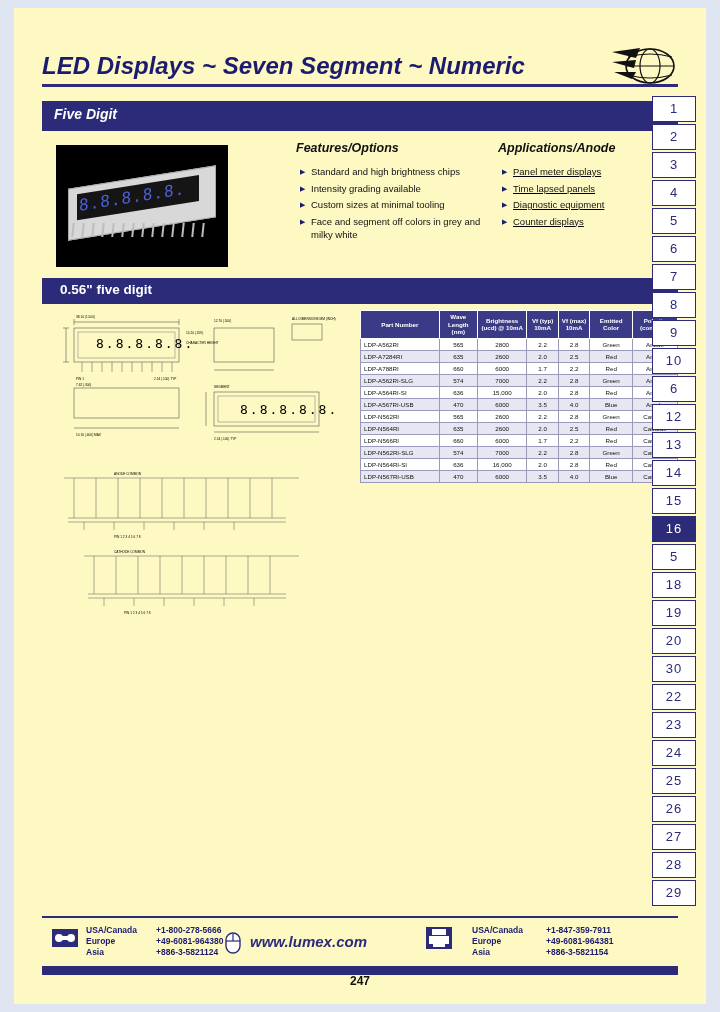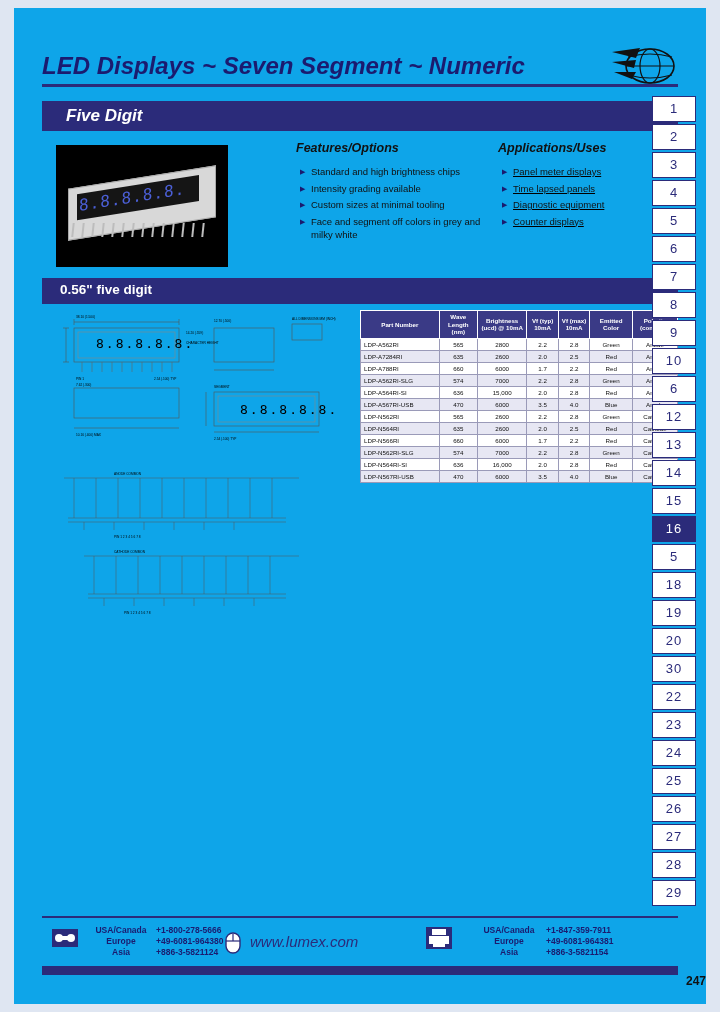--- a/index.html
+++ b/index.html
@@ -11,21 +11,21 @@
     position:relative;
     overflow:hidden;
   }
   
   .page-frame {
     position:absolute; left:0; top:0; width:720px; height:1012px;
     background:#dfe6f2;
   }
   .page-inner {
     position:absolute; left:14px; top:8px; width:692px; height:996px;
-    background:#0ea5e9;
+    background:#fef9c3;
   }
 
   
   .title-row {
     position:absolute; left:28px; top:38px; width:636px; height:44px;
   }
   .doc-title {
     font-style:italic; font-weight:bold; font-size:24px; color:#1b1b6f;
     letter-spacing:0px; white-space:nowrap;
     position:absolute; left:0; top:6px;
@@ -36,22 +36,22 @@
   .globe {
     position:absolute; right:0px; top:0px; width:68px; height:40px;
   }
 
   
   .section-bar {
     position:absolute; left:28px; top:93px; width:636px; height:30px;
     background:#2b2b7a;
   }
   .section-bar .label {
-    position:absolute; left:24px; top:5px;
-    color:#ffffff; font-style:italic; font-weight:bold; font-size:17px;
+    position:absolute; left:12px; top:5px;
+    color:#ffffff; font-style:italic; font-weight:bold; font-size:14px;
   }
 
   
   .photo {
     position:absolute; left:42px; top:137px; width:172px; height:122px;
     background:#000000;
   }
   .photo .module {
     position:absolute; left:12px; top:32px; width:148px; height:52px;
     background:#d8d8d8;
@@ -146,36 +146,36 @@
   .tab.active { background:#2b2b7a; color:#ffffff; }
 
   
   .footer-rule {
     position:absolute; left:28px; top:908px; width:636px; height:2px; background:#2b2b7a;
   }
   .footer {
     position:absolute; left:28px; top:915px; width:636px; height:40px;
   }
   .fblock { position:absolute; font-size:8.5px; color:#1b1b6f; font-weight:bold; line-height:11px; }
-  .fblock .lab { display:inline-block; width:70px;text-align:center; }
+  .fblock .lab { display:inline-block; width:70px; }
   .f-left { left:44px; top:2px; }
   .f-right { left:430px; top:2px; }
   .f-right .lab { width:74px; }
   .weburl {
     position:absolute; left:208px; top:10px;
-    font-style:italic; font-weight:normal; font-size:15px; color:#2b2b7a;
+    font-style:italic; font-weight:bold; font-size:15px; color:#2b2b7a;
   }
   .icon-box {
     position:absolute; background:#2b2b7a; border-radius:2px;
   }
   .footer-bar {
     position:absolute; left:28px; top:958px; width:636px; height:9px; background:#2b2b7a;
   }
   .pagenum {
-    position:absolute; left:0; top:966px; width:692px; text-align:right;
+    position:absolute; left:0; top:966px; width:692px; text-align:center;
     font-size:12px; font-weight:bold; color:#111;
   }
 </style>
 </head>
 <body>
 
 <div class="page-frame">
   <div class="page-inner">
 
     <div class="title-row">
@@ -223,21 +223,21 @@
     </div>
 
     <div class="col-head feat-head">Features/Options</div>
     <ul class="bullets feat-list">
       <li>Standard and high brightness chips</li>
       <li>Intensity grading available</li>
       <li>Custom sizes at minimal tooling</li>
       <li>Face and segment off colors in grey and milky white</li>
     </ul>
 
-    <div class="col-head app-head">Applications/Uses</div>
+    <div class="col-head app-head">Applications/Anode</div>
     <ul class="bullets app-list">
       <li>Panel meter displays</li>
       <li>Time lapsed panels</li>
       <li>Diagnostic equipment</li>
       <li>Counter displays</li>
     </ul>
 
     <div class="subsection-bar">
       <div class="label">0.56" five digit</div>
     </div>

